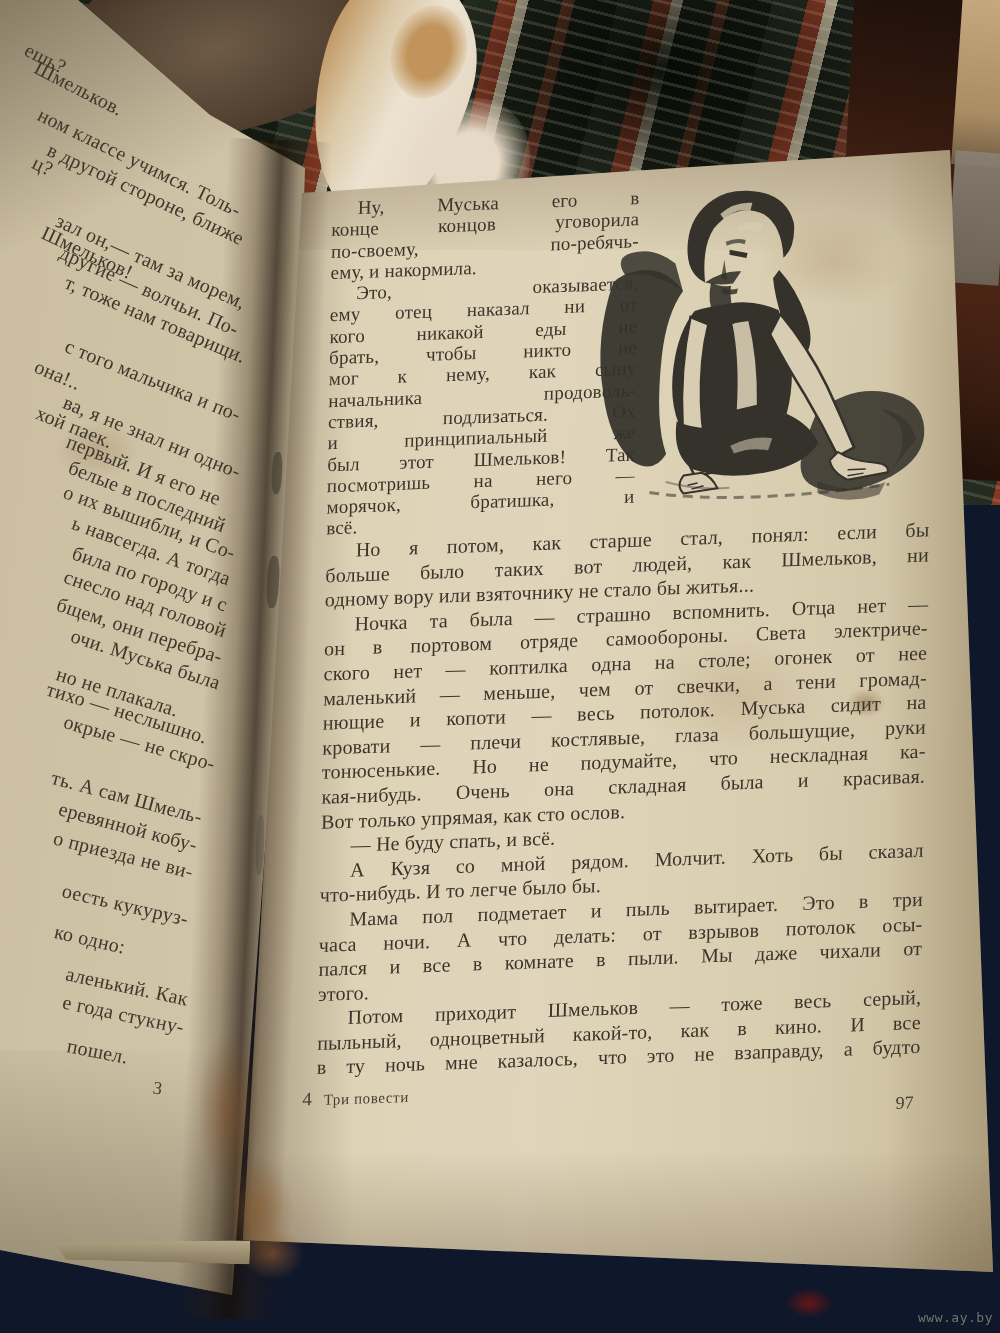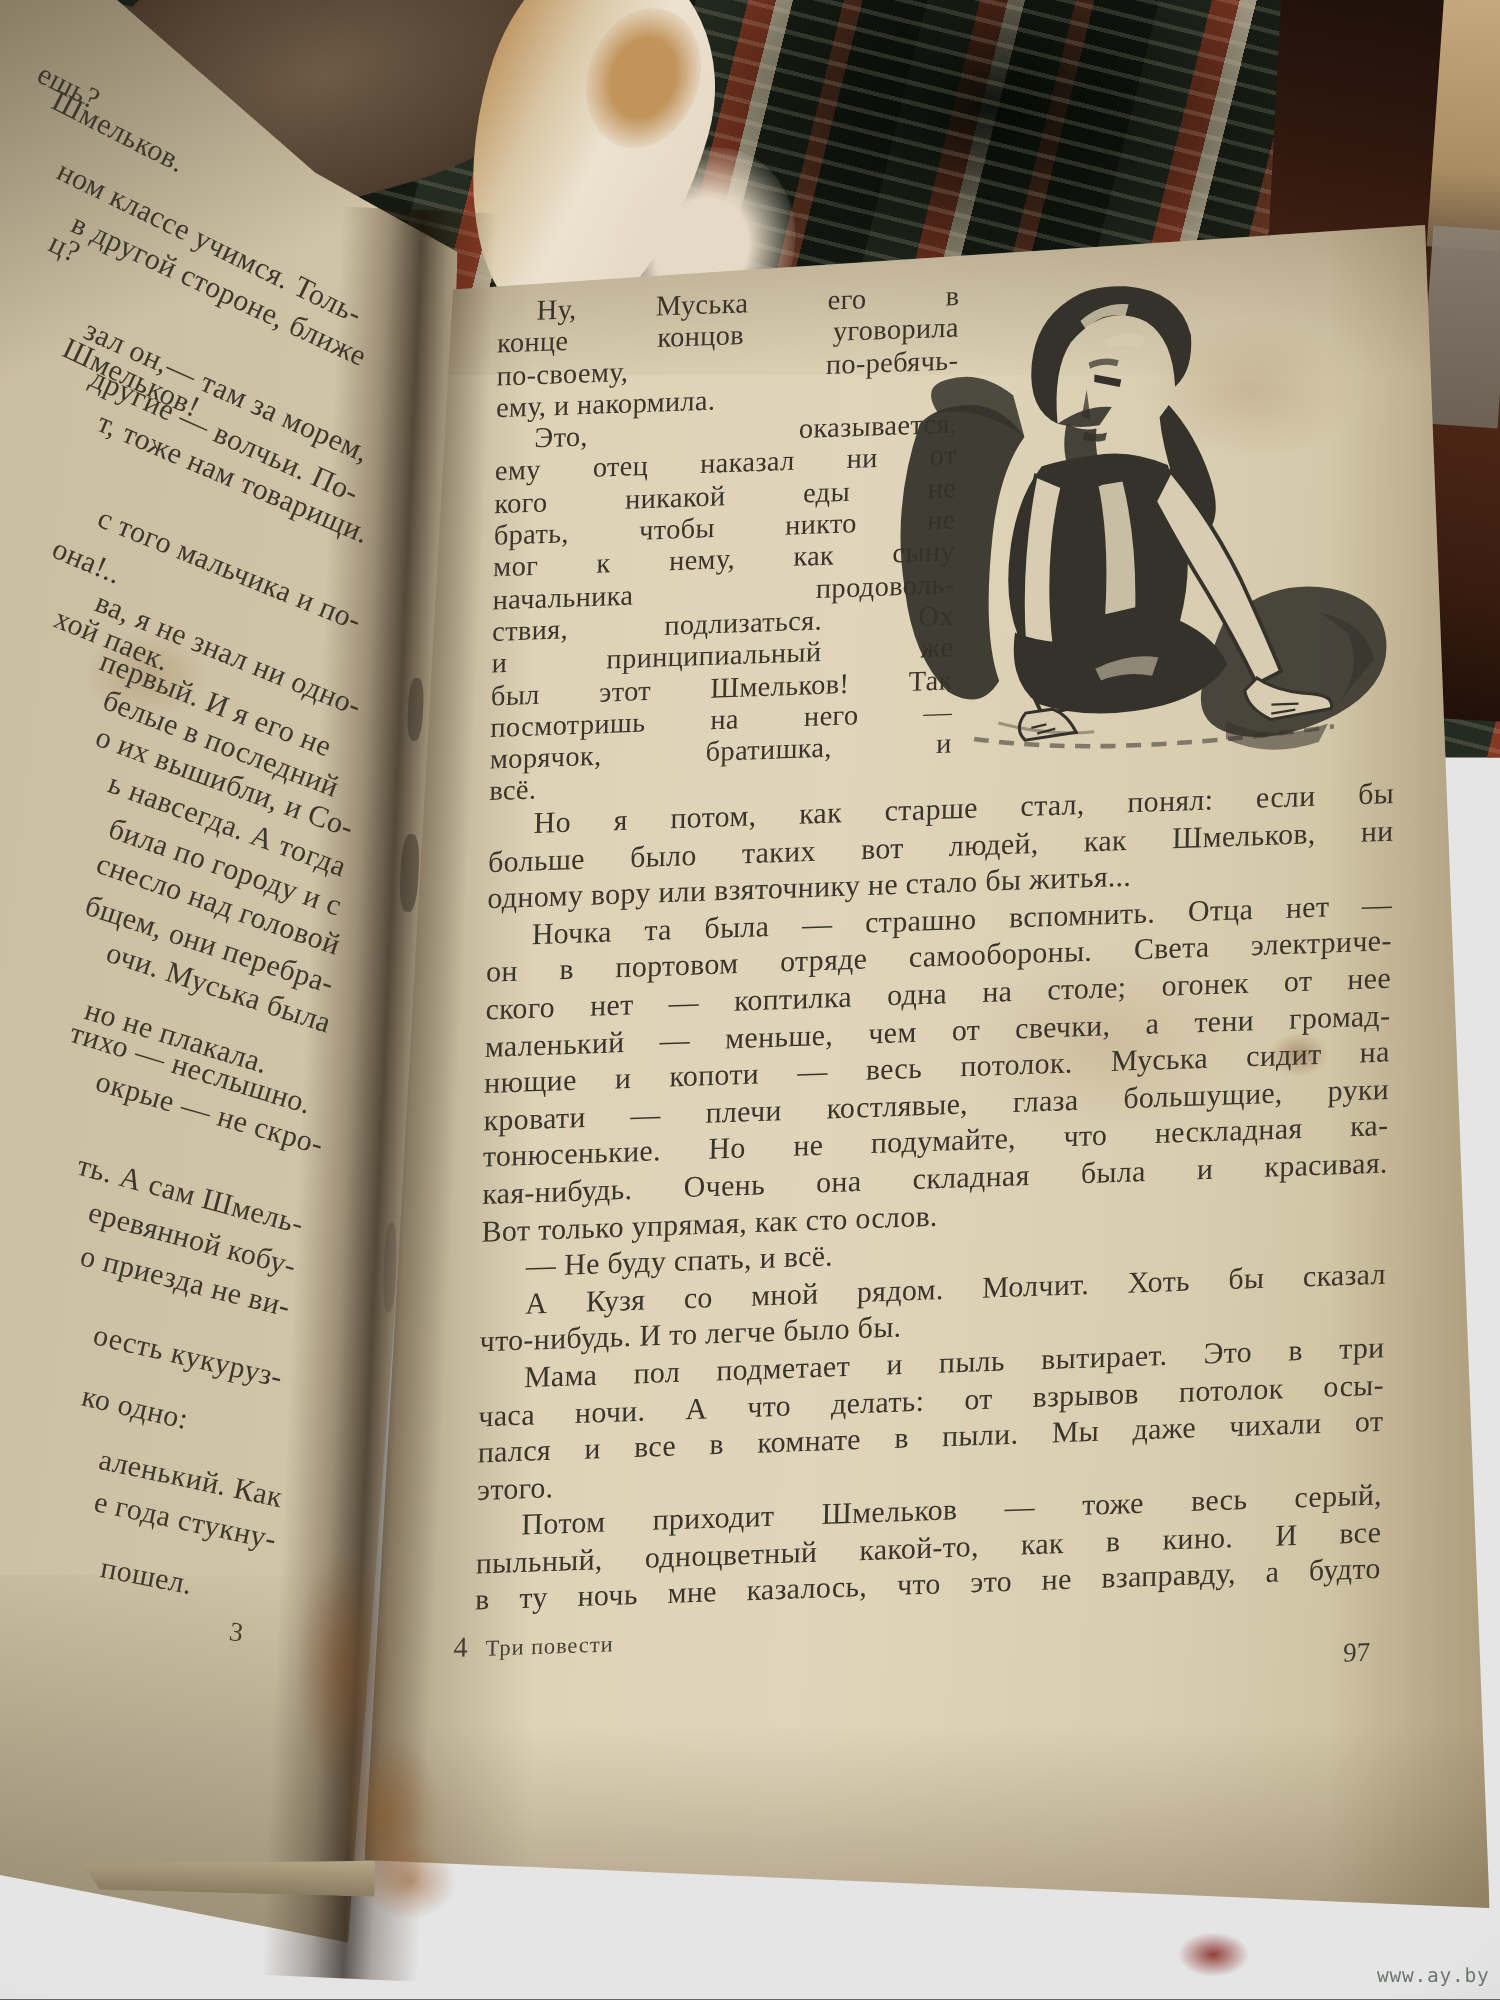--- a/index.html
+++ b/index.html
@@ -1,16 +1,16 @@
 <!DOCTYPE html>
 <html><head>
 <meta charset="utf-8">
 <style>
   html,body{margin:0;padding:0;background:#000;}
-  .stage{position:relative;width:1000px;height:1333px;overflow:hidden;background:#e5e5e5;
+  .stage{position:relative;width:1000px;height:1333px;overflow:hidden;background:#0f172a;
          font-family:"Liberation Serif","DejaVu Serif",serif;}
 
   
   .carpet{position:absolute;left:0;top:0;width:100%;height:505px;
     background:
       radial-gradient(ellipse 330px 210px at 66% 14%, rgba(5,9,5,.95), rgba(5,9,5,0) 72%),
       repeating-linear-gradient(104deg,
         rgba(150,58,36,0) 0 34px, rgba(150,58,36,.85) 34px 52px,
         rgba(214,200,172,.82) 52px 63px, rgba(20,26,18,.68) 63px 96px,
         rgba(150,58,36,.55) 96px 108px, rgba(14,19,13,.72) 108px 150px),

